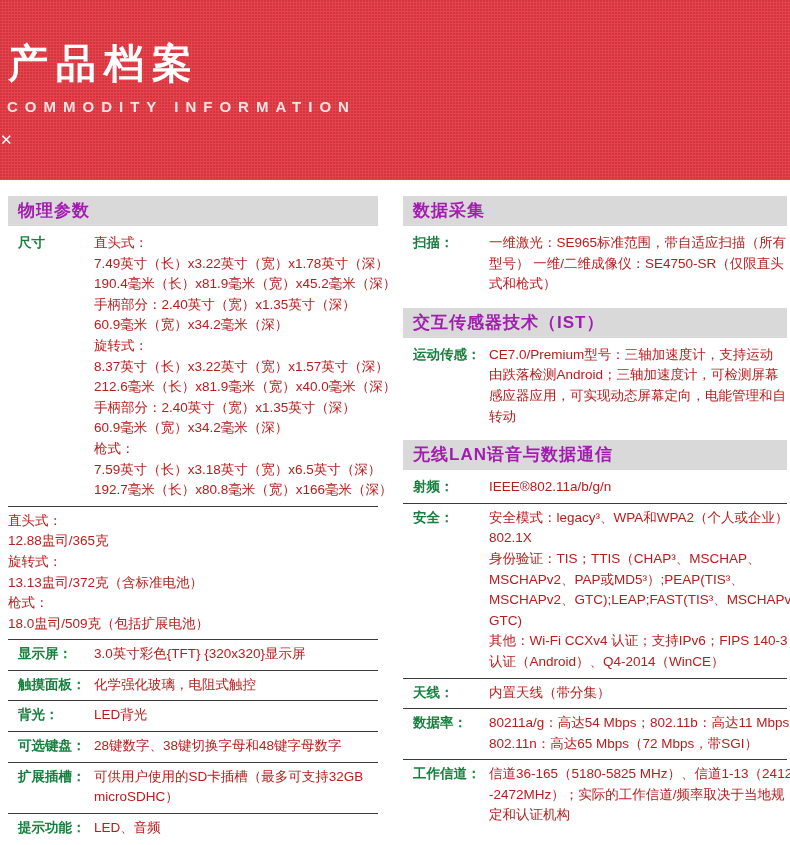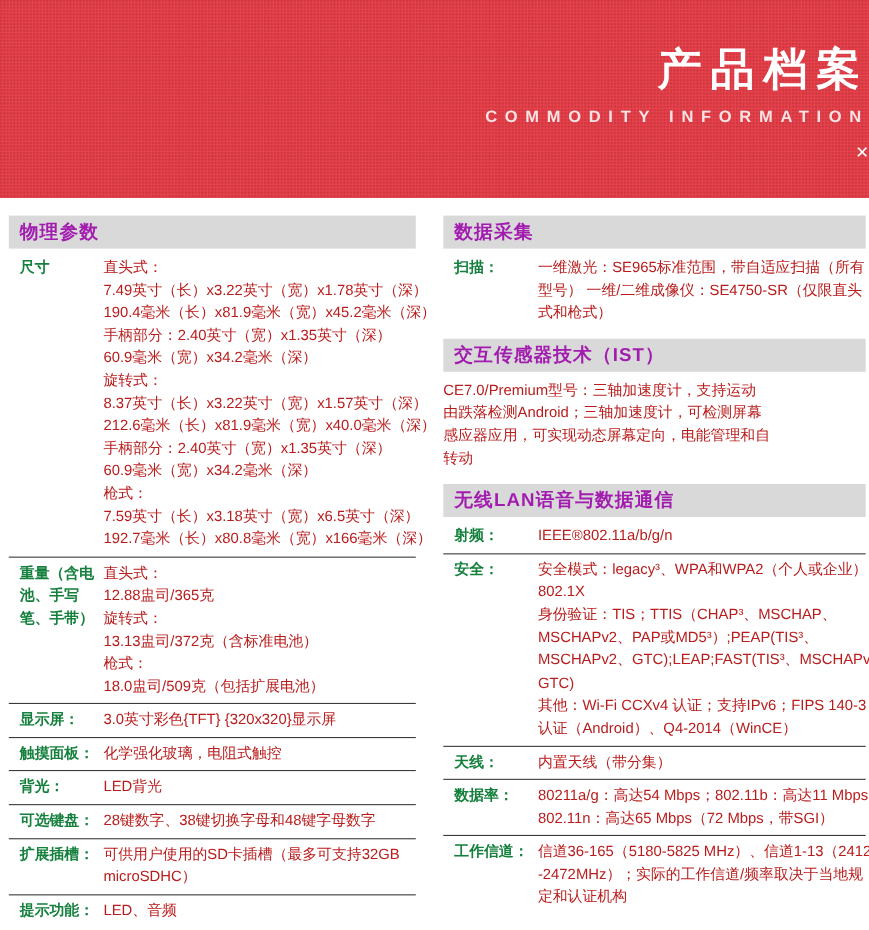--- a/index.html
+++ b/index.html
@@ -3,21 +3,21 @@
 <meta charset="utf-8">
 <style>
   html,body{margin:0;padding:0;}
   body{
     width:790px;height:845px;overflow:hidden;background:#ffffff;
     font-family:"Liberation Sans","DejaVu Sans",sans-serif;
   }
   .page{width:790px;height:845px;overflow:hidden;}
   
   .hero{
-    height:180px;text-align:right;color:#fff;
+    height:180px;text-align:left;color:#fff;
     background-color:var(--accent,#e8434d);
     background-image:radial-gradient(circle at 1px 1px, var(--accent-dot,#cf3740) 0.9px, transparent 1.3px);
     background-size:3px 3px;
   }
   .hero-title{
     margin:0;padding:42px 0 0 8px;font-size:40px;line-height:42px;
     font-weight:bold;letter-spacing:8px;
   }
   .hero-sub{
     margin-top:15px;padding-left:7px;font-size:15px;line-height:16px;
@@ -71,21 +71,20 @@
                 <div class="line">8.37英寸（长）x3.22英寸（宽）x1.57英寸（深）</div>
                 <div class="line">212.6毫米（长）x81.9毫米（宽）x40.0毫米（深）</div>
                 <div class="line">手柄部分：2.40英寸（宽）x1.35英寸（深）</div>
                 <div class="line">60.9毫米（宽）x34.2毫米（深）</div>
                 <div class="line">枪式：</div>
                 <div class="line">7.59英寸（长）x3.18英寸（宽）x6.5英寸（深）</div>
                 <div class="line">192.7毫米（长）x80.8毫米（宽）x166毫米（深）</div>
               </div>
             </div>
             <div class="row">
-              <div class="label">重量（含电池、手写笔、手带）</div>
               <div class="value">
                 <div class="line">直头式：</div>
                 <div class="line">12.88盅司/365克</div>
                 <div class="line">旋转式：</div>
                 <div class="line">13.13盅司/372克（含标准电池）</div>
                 <div class="line">枪式：</div>
                 <div class="line">18.0盅司/509克（包括扩展电池）</div>
               </div>
             </div>
             <div class="row">
@@ -139,20 +138,21 @@
                 <div class="line">型号） 一维/二维成像仪：SE4750-SR（仅限直头</div>
                 <div class="line">式和枪式）</div>
               </div>
             </div>
           </div>
         </section>
         <section class="section">
           <h2 class="bar">交互传感器技术（IST）</h2>
           <div class="rows">
             <div class="row">
+              <div class="label">运动传感：</div>
               <div class="value">
                 <div class="line">CE7.0/Premium型号：三轴加速度计，支持运动</div>
                 <div class="line">由跌落检测Android；三轴加速度计，可检测屏幕</div>
                 <div class="line">感应器应用，可实现动态屏幕定向，电能管理和自</div>
                 <div class="line">转动</div>
               </div>
             </div>
           </div>
         </section>
         <section class="section">

